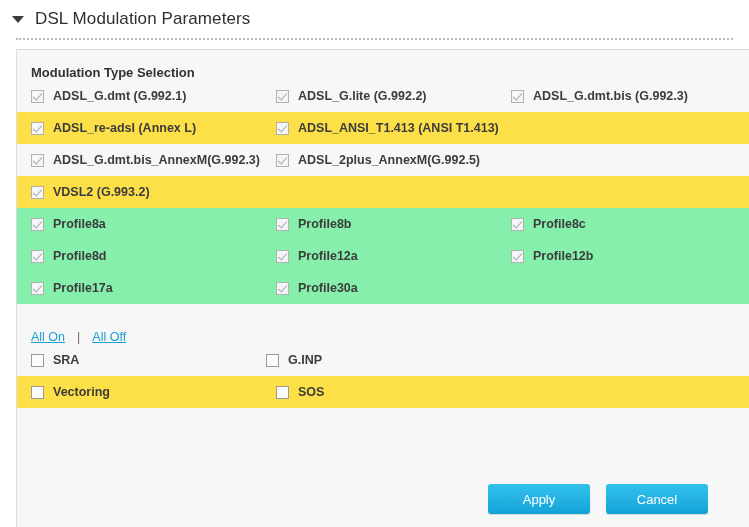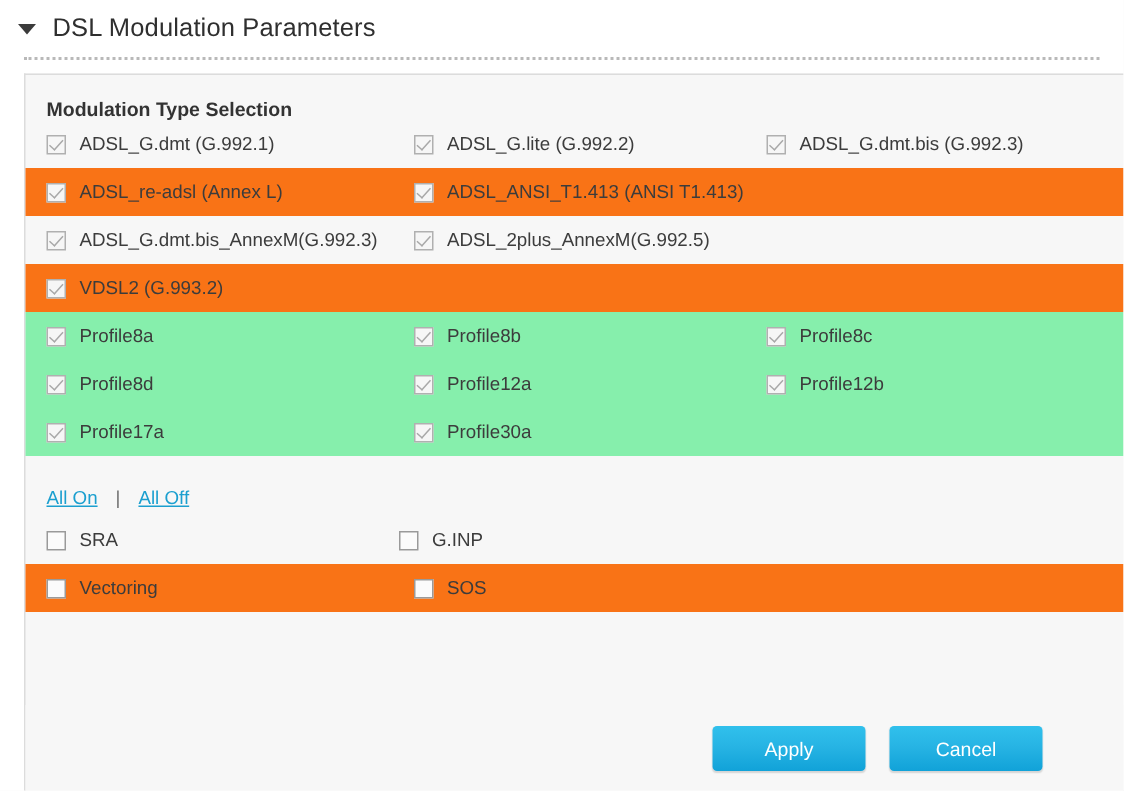--- a/index.html
+++ b/index.html
@@ -67,22 +67,23 @@
     color: #333333;
     padding: 15px 0 0 14px;
   }
 
   
   .cb-row {
     display: flex;
     align-items: center;
     height: 32px;
     padding-left: 14px;
-  }
-  .cb-row.shaded { background: #f97316; }
+    font-weight: bold;
+  }
+  .cb-row.shaded { background: #fde047; }
 
   .cb-cell {
     display: flex;
     align-items: center;
     flex: 0 0 auto;
   }
   .col1 { width: 245px; }
   .col2 { width: 235px; }
   .col3 { width: 240px; }
 
@@ -113,21 +114,21 @@
     color: #3c3c3c;
     white-space: nowrap;
   }
 
   
   .profiles-band { background: #86efac; }
 
   
   .links-row {
     display: flex;
-    align-items: center;
+    align-items: flex-end;
     padding: 15px 0 0 14px;
     height: 40px;
   }
   .link {
     font-size: 12.5px;
     color: #1b9fcf;
     text-decoration: underline;
     cursor: pointer;
   }
   .link-sep {
@@ -139,21 +140,21 @@
   
   .footer {
     position: absolute;
     left: 0;
     right: 0;
     bottom: 0;
     height: 58px;
     display: flex;
     align-items: center;
     justify-content: flex-end;
-    padding-right: 54px;
+    padding-right: 41px;
     gap: 16px;
     background: #f7f7f7;
   }
   .btn {
     width: 102px;
     height: 30px;
     border: none;
     border-radius: 3px;
     color: #ffffff;
     font-size: 13px;

